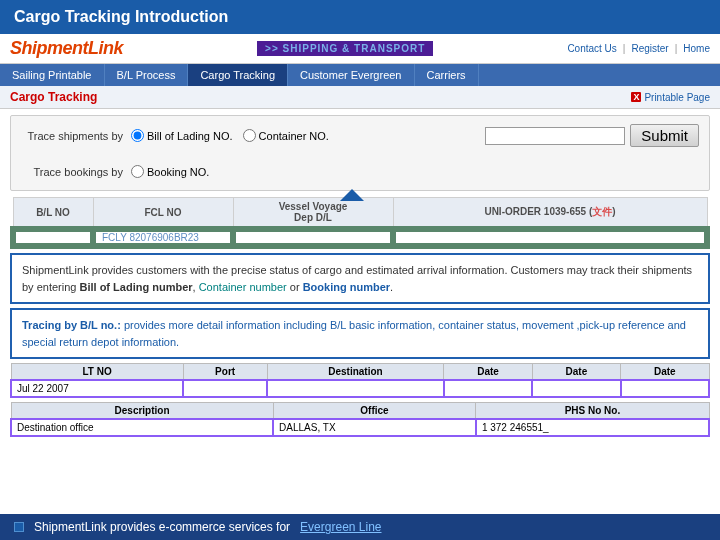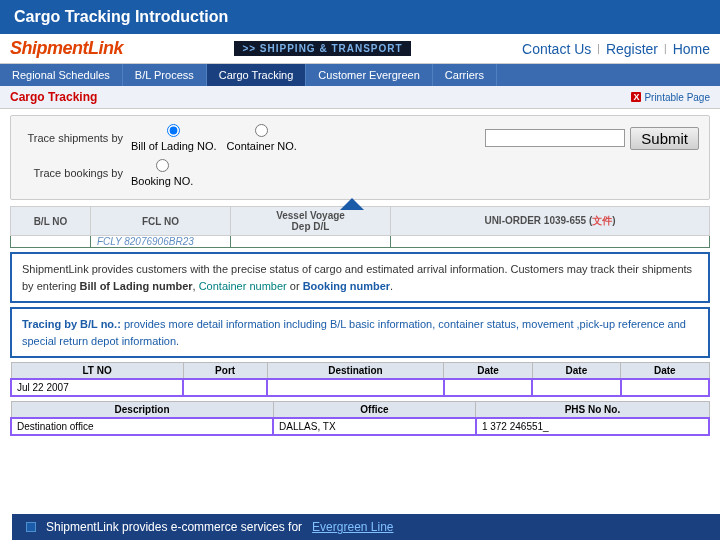--- a/index.html
+++ b/index.html
@@ -35,37 +35,37 @@
       font-size: 18px;
       font-style: italic;
       font-weight: bold;
       color: #1a5ca8;
       letter-spacing: -0.5px;
     }
 
     .logo-text span { color: #e04000; }
 
     .shipping-banner {
-      background: #0f172a;
+      background: #4c1d95;
       color: #7ab0e8;
       font-size: 10px;
       font-weight: bold;
       padding: 2px 8px;
       letter-spacing: 1px;
     }
 
     .top-links {
       display: flex;
       align-items: center;
       gap: 6px;
       font-size: 10px;
       color: #333;
     }
 
-    .top-links a { color: #1a5ca8; text-decoration: none; font-size: 14px; }
+    .top-links a { color: #1a5ca8; text-decoration: none; font-size: 10px; }
     .top-links .sep { color: #999; }
 
     
     .nav-bar {
       background: #3a6ab0;
       display: flex;
       align-items: stretch;
     }
 
     .nav-item {
@@ -147,24 +147,23 @@
       align-items: center;
       gap: 10px;
     }
 
     .radio-group label {
       display: flex;
       align-items: center;
       gap: 3px;
       font-size: 11px;
       cursor: pointer;
-      flex-direction: column;
-    }
-
-    .search-row.second { margin-top: 7px; }
+    }
+
+    .search-row.second { margin-top: 18px; }
 
     .search-input-group {
       margin-left: auto;
       display: flex;
       align-items: center;
       gap: 5px;
     }
 
     .search-input {
       border: 1px solid #999;
@@ -199,26 +198,25 @@
     .tracking-table th {
       background: #dde4ee;
       border: 1px solid #bbb;
       padding: 3px 6px;
       text-align: center;
       font-size: 10px;
       white-space: nowrap;
     }
 
     .tracking-table td {
-      border: 1px solid #14532d;
+      border: 6px solid #14532d;
       padding: 0 6px;
       font-size: 10px;
       white-space: nowrap;
       color: #333;
-      font-style: italic;
     }
 
     .tracking-table .hl { color: #1a5ca8; }
 
     
     .arrow-pointer {
       position: absolute;
       top: -8px;
       left: 50%;
       transform: translateX(-20px);
@@ -272,21 +270,21 @@
     .bottom-section {
       background: #1a4080;
       color: white;
       padding: 6px 14px;
       display: flex;
       align-items: center;
       gap: 10px;
       font-size: 12px;
       position: absolute;
       bottom: 0;
-      left: 12px;
+      left: 0;
       right: 0;
     }
 
     .bullet-square {
       width: 10px;
       height: 10px;
       background: #1a5ca8;
       border: 1px solid #5090d0;
       flex-shrink: 0;
     }
@@ -326,21 +324,21 @@
   <div class="top-links">
     <a href="#">Contact Us</a>
     <span class="sep">|</span>
     <a href="#">Register</a>
     <span class="sep">|</span>
     <a href="#">Home</a>
   </div>
 </div>
 
 <div class="nav-bar">
-  <div class="nav-item">Regional Schedules</div>
+  <div class="nav-item">Sailing Printable</div>
   <div class="nav-item">B/L Process</div>
   <div class="nav-item active">Cargo Tracking</div>
   <div class="nav-item">Customer Evergreen</div>
   <div class="nav-item">Carriers</div>
 </div>
 
 <div class="breadcrumb-bar">
   <span class="breadcrumb-text">Cargo Tracking</span>
   <div class="printable-link">
     <span class="x-btn">X</span>

